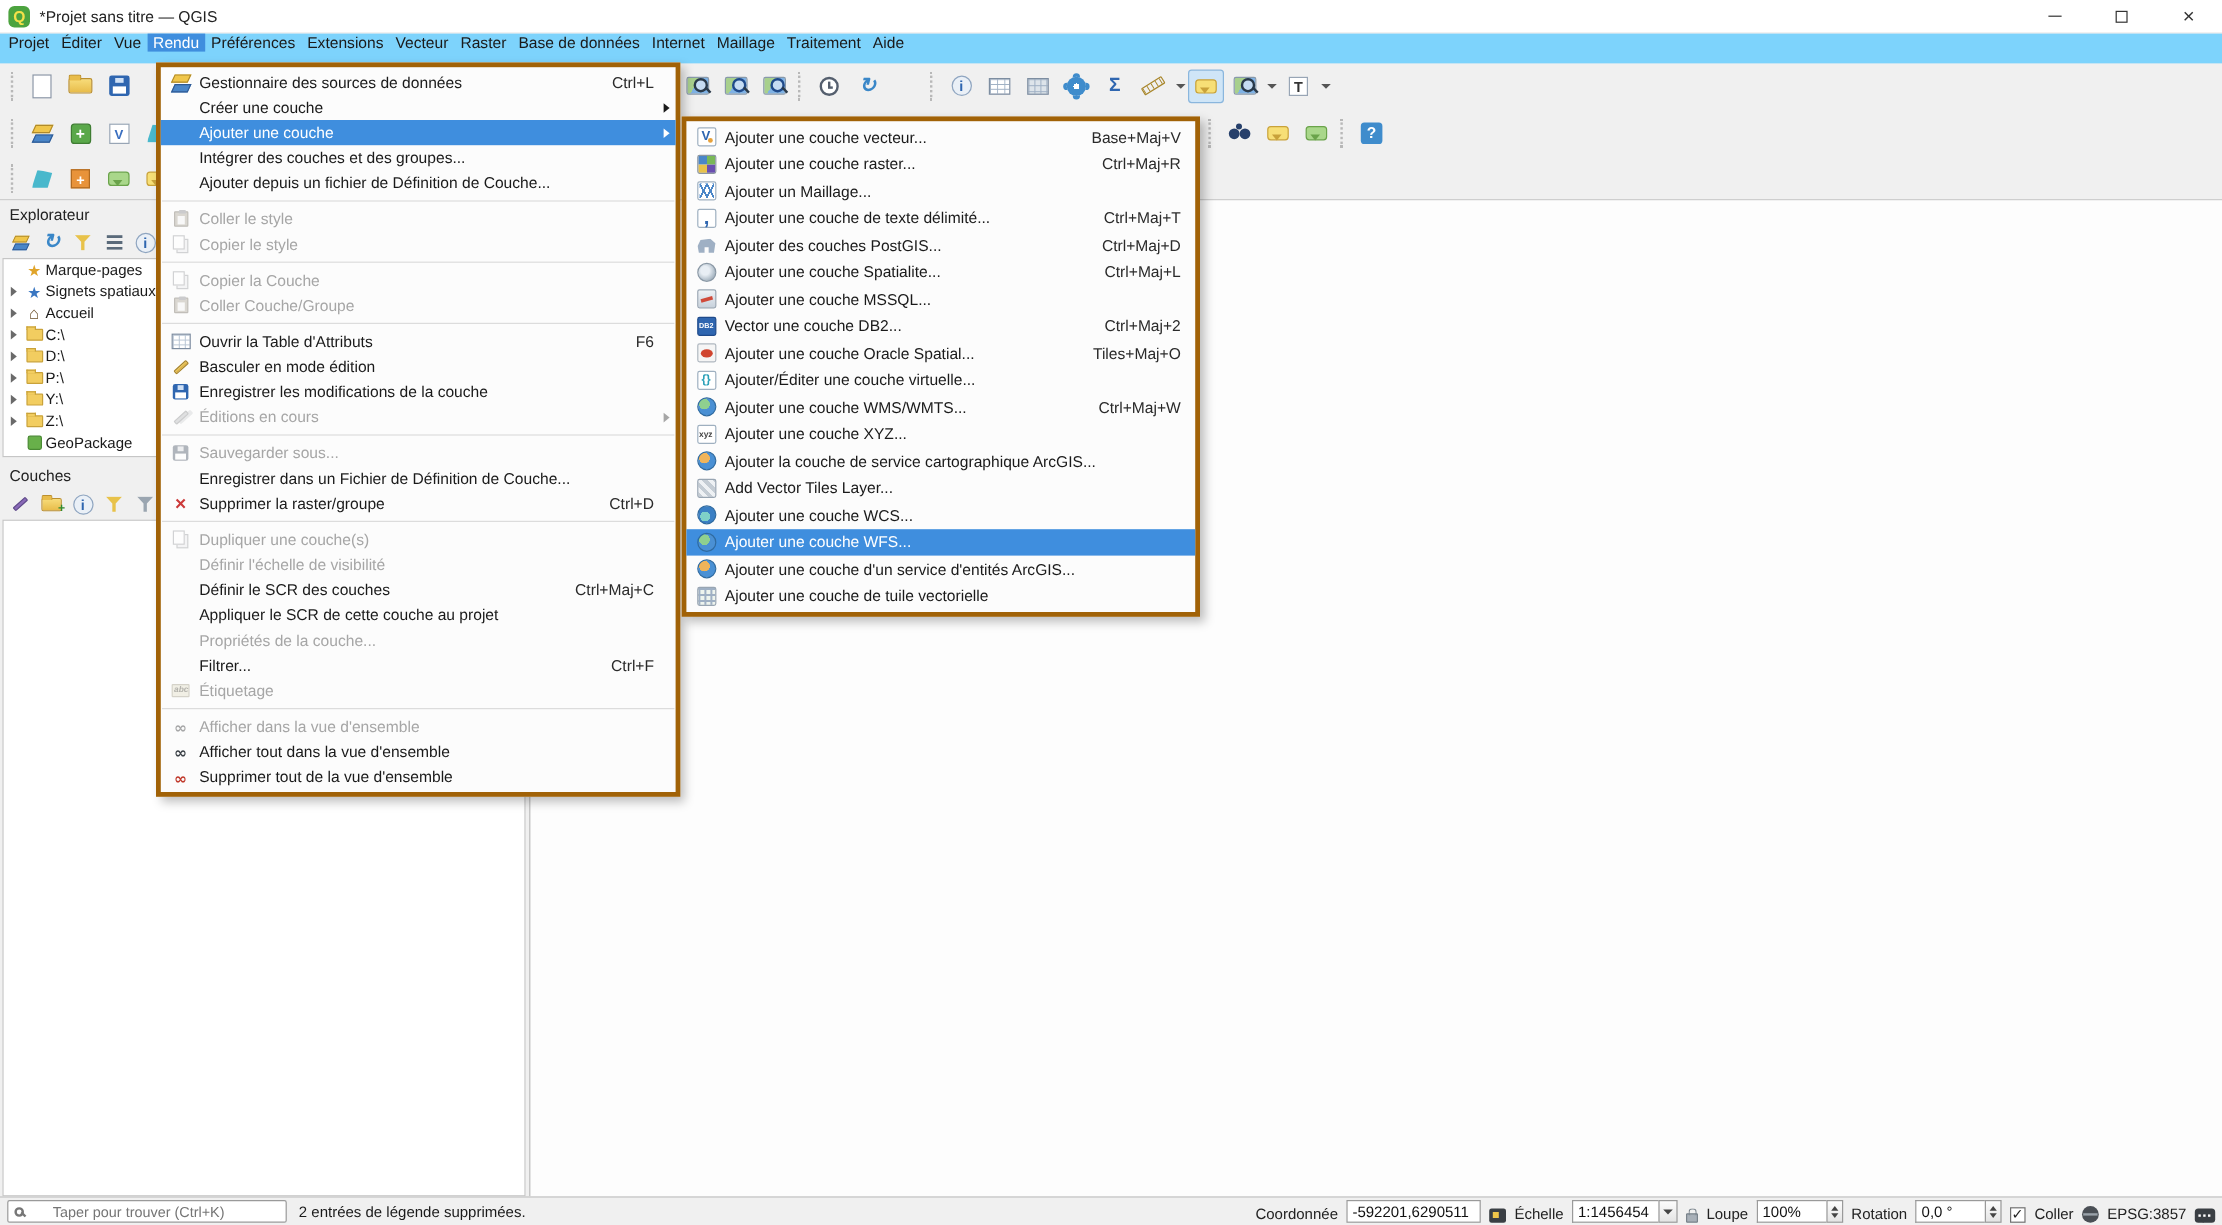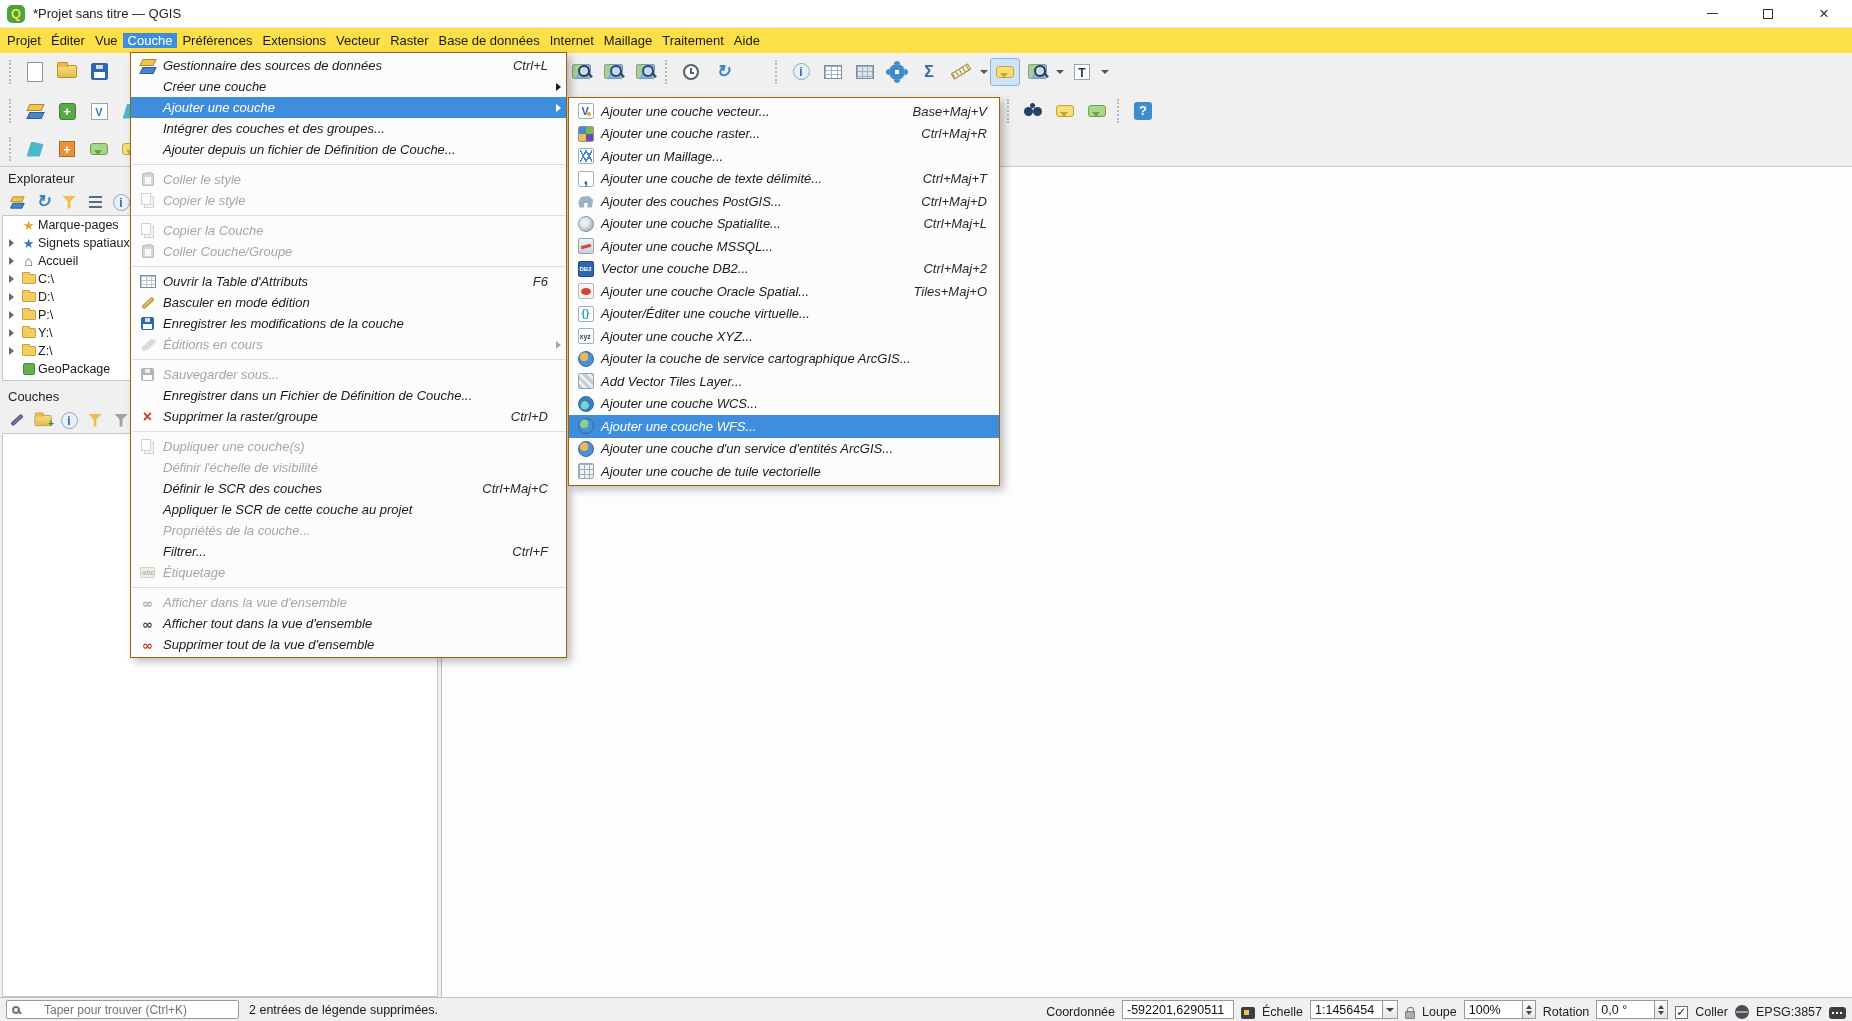--- a/index.html
+++ b/index.html
@@ -10,21 +10,21 @@
   .titlebar { position:absolute; left:0; top:0; right:0; height:28px; background:#ffffff; display:flex; align-items:center; border-bottom:1px solid #e8e8e8; }
   .qgis-logo { width:18px; height:18px; margin:0 8px 0 7px; border-radius:5px; background:#4ca33f; color:#f5e14a; font-weight:bold; font-size:13px; line-height:18px; text-align:center; }
   .title-text { font-size:13px; color:#222; }
   .win-controls { margin-left:auto; display:flex; height:100%; }
   .win-btn { width:56px; display:flex; align-items:center; justify-content:center; color:#333; }
   .wb-min i { display:block; width:11px; height:1px; background:#333; }
   .wb-max i { display:block; width:10px; height:10px; border:1px solid #333; }
   .wb-close { font-size:17px; }
 
   
-  .menubar { position:absolute; top:28px; left:0; right:0; height:25px; background:#fde047; display:flex; align-items:center; padding-left:2px; }
+  .menubar { position:absolute; top:28px; left:0; right:0; height:25px; background:#7dd3fc; display:flex; align-items:flex-start; padding-left:2px; }
   .mb-item { padding:0 5px; display:flex; align-items:center; color:#1a1a1a; }
   .mb-item.active { background:var(--hl,#3f8ede); color:#fff; }
 
   
   .toolbars { position:absolute; top:53px; left:0; right:0; height:114px; background:#f0f0f0; border-bottom:1px solid #c6c6c6; }
   .trow { position:absolute; left:0; right:0; }
   .tgroup { position:absolute; top:0; height:100%; display:flex; align-items:center; gap:2px; }
   .thandle { width:6px; height:24px; margin:0 3px; border-left:2px dotted #b8b8b8; }
   .tb { width:30px; height:28px; display:flex; align-items:center; justify-content:center; border-radius:3px; position:relative; }
   .tb.on { background:#cfe5f7; border:1px solid #8ab6dd; }
@@ -123,21 +123,21 @@
   .cb.checked::after { content:"✓"; position:absolute; left:0; top:-2px; font:bold 12px "DejaVu Sans",sans-serif; color:#222; }
   .crs-ic { width:14px; height:14px; border-radius:50%; background:#4a4f55; position:relative; }
   .crs-ic::before { content:""; position:absolute; left:1px; right:1px; top:6px; height:2px; background:#9aa2aa; }
   .sb-bubble { width:17px; height:12px; background:#3a3f44; border-radius:3px; position:relative; }
   .sb-bubble::after { content:""; position:absolute; left:3px; bottom:-4px; border:4px solid transparent; border-top:4px solid #3a3f44; }
   .sb-bubble::before { content:""; position:absolute; left:3px; top:5px; width:2px; height:2px; background:#fff; box-shadow:4px 0 0 #fff,8px 0 0 #fff; }
   .sb-extent { width:14px; height:12px; background:#3a3f44; border-radius:2px; position:relative; }
   .sb-extent::before { content:""; position:absolute; left:3px; top:3px; width:5px; height:5px; background:#f0c64a; }
 
   
-  .menu { position:absolute; background:#fcfcfc; border:1px solid #a16207; box-shadow:4px 4px 8px rgba(0,0,0,.25); padding:2px 0; z-index:60;font-style:italic; }
+  .menu { position:absolute; background:#fcfcfc; border:4px solid #a16207; box-shadow:4px 4px 8px rgba(0,0,0,.25); padding:2px 0; z-index:60; }
   .couche-menu { left:130px; top:52px; width:437px; }
   .addlayer-menu { left:568px; top:97px; width:432px; z-index:70; }
   .mi { display:flex; align-items:center; height:21px; padding:0 18px 0 5px; position:relative; }
   .addlayer-menu .mi { height:22.5px; padding-right:12px; }
   .mic { width:23px; display:flex; align-items:center; justify-content:center; margin-right:4px; flex:none; }
   .mil { flex:1; white-space:nowrap; }
   .mis { margin-left:22px; color:#2a2a2a; white-space:nowrap; }
   .mi.dis { color:#a6a6a6; }
   .mi.dis .mic > * { opacity:.45; filter:grayscale(.8); }
   .mi.hl { background:var(--hl,#3f8ede); color:#fff; }
@@ -210,21 +210,21 @@
     <div class="win-btn wb-close">
         <span>×</span>
       </div>
   </div>
 </div>
 
 <div class="menubar">
   <div class="mb-item">Projet</div>
   <div class="mb-item">Éditer</div>
   <div class="mb-item">Vue</div>
-  <div class="mb-item active">Couche</div>
+  <div class="mb-item active">Rendu</div>
   <div class="mb-item">Préférences</div>
   <div class="mb-item">Extensions</div>
   <div class="mb-item">Vecteur</div>
   <div class="mb-item">Raster</div>
   <div class="mb-item">Base de données</div>
   <div class="mb-item">Internet</div>
   <div class="mb-item">Maillage</div>
   <div class="mb-item">Traitement</div>
   <div class="mb-item">Aide</div>
 </div>
@@ -733,20 +733,27 @@
     <span class="mis">Tiles+Maj+O</span>
   </div>
   <div class="mi">
     <span class="mic">
         <i class="ig ig-sq ig-virtual"></i>
       </span>
     <span class="mil">Ajouter/Éditer une couche virtuelle...</span>
   </div>
   <div class="mi">
     <span class="mic">
+        <i class="ig ig-globe"></i>
+      </span>
+    <span class="mil">Ajouter une couche WMS/WMTS...</span>
+    <span class="mis">Ctrl+Maj+W</span>
+  </div>
+  <div class="mi">
+    <span class="mic">
         <i class="ig ig-sq ig-xyz"></i>
       </span>
     <span class="mil">Ajouter une couche XYZ...</span>
   </div>
   <div class="mi">
     <span class="mic">
         <i class="ig ig-globe orange"></i>
       </span>
     <span class="mil">Ajouter la couche de service cartographique ArcGIS...</span>
   </div>

